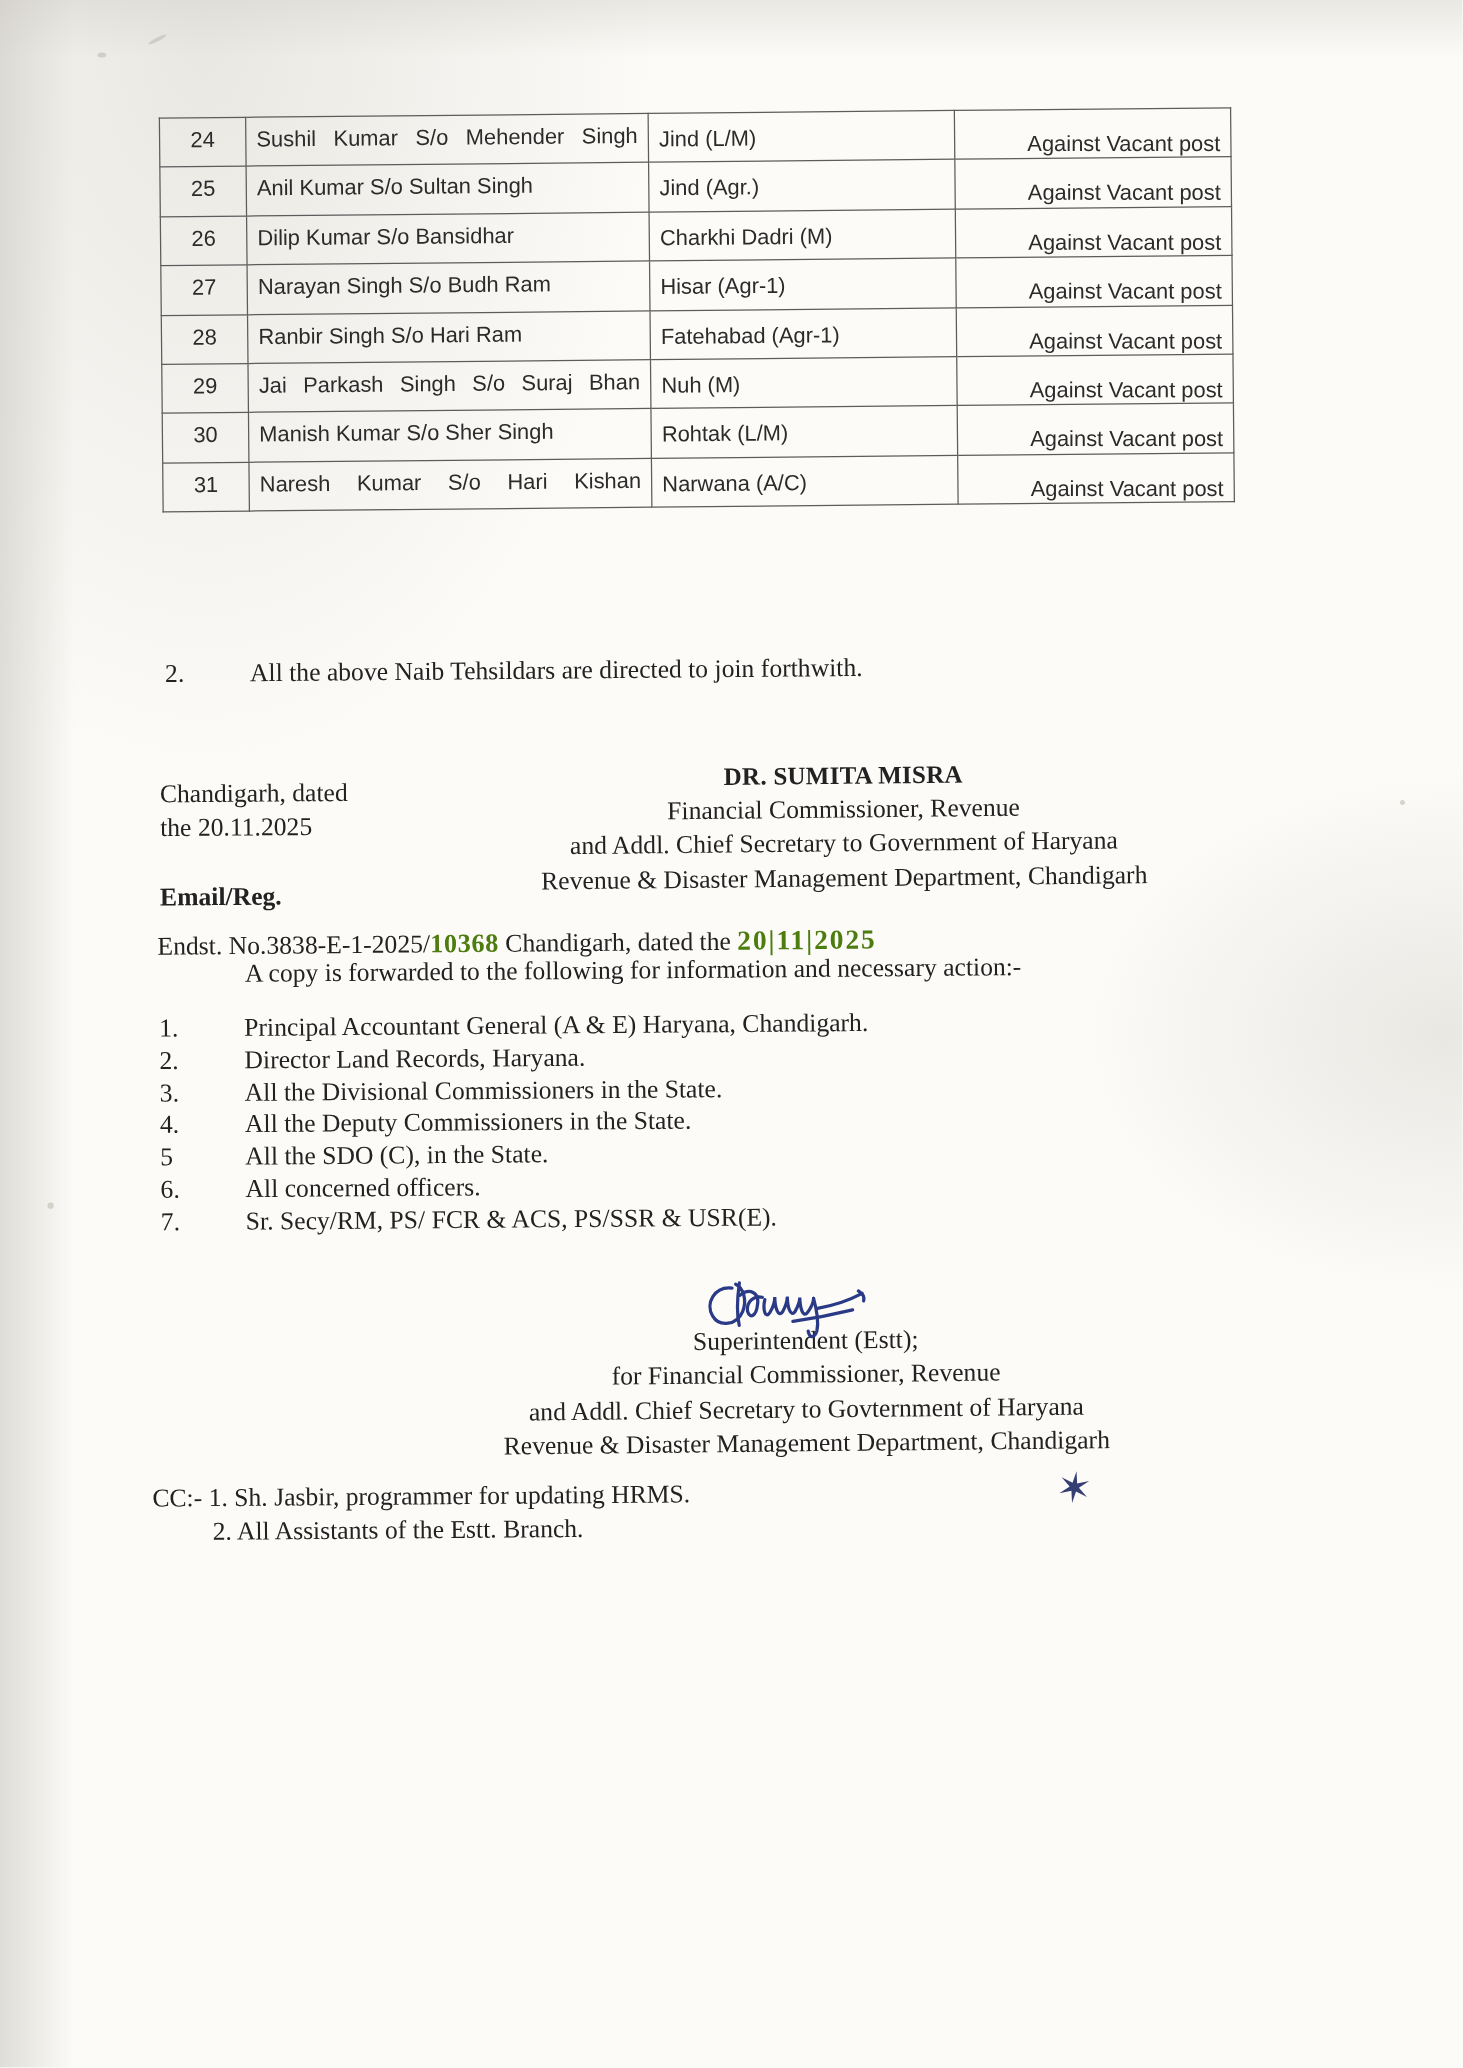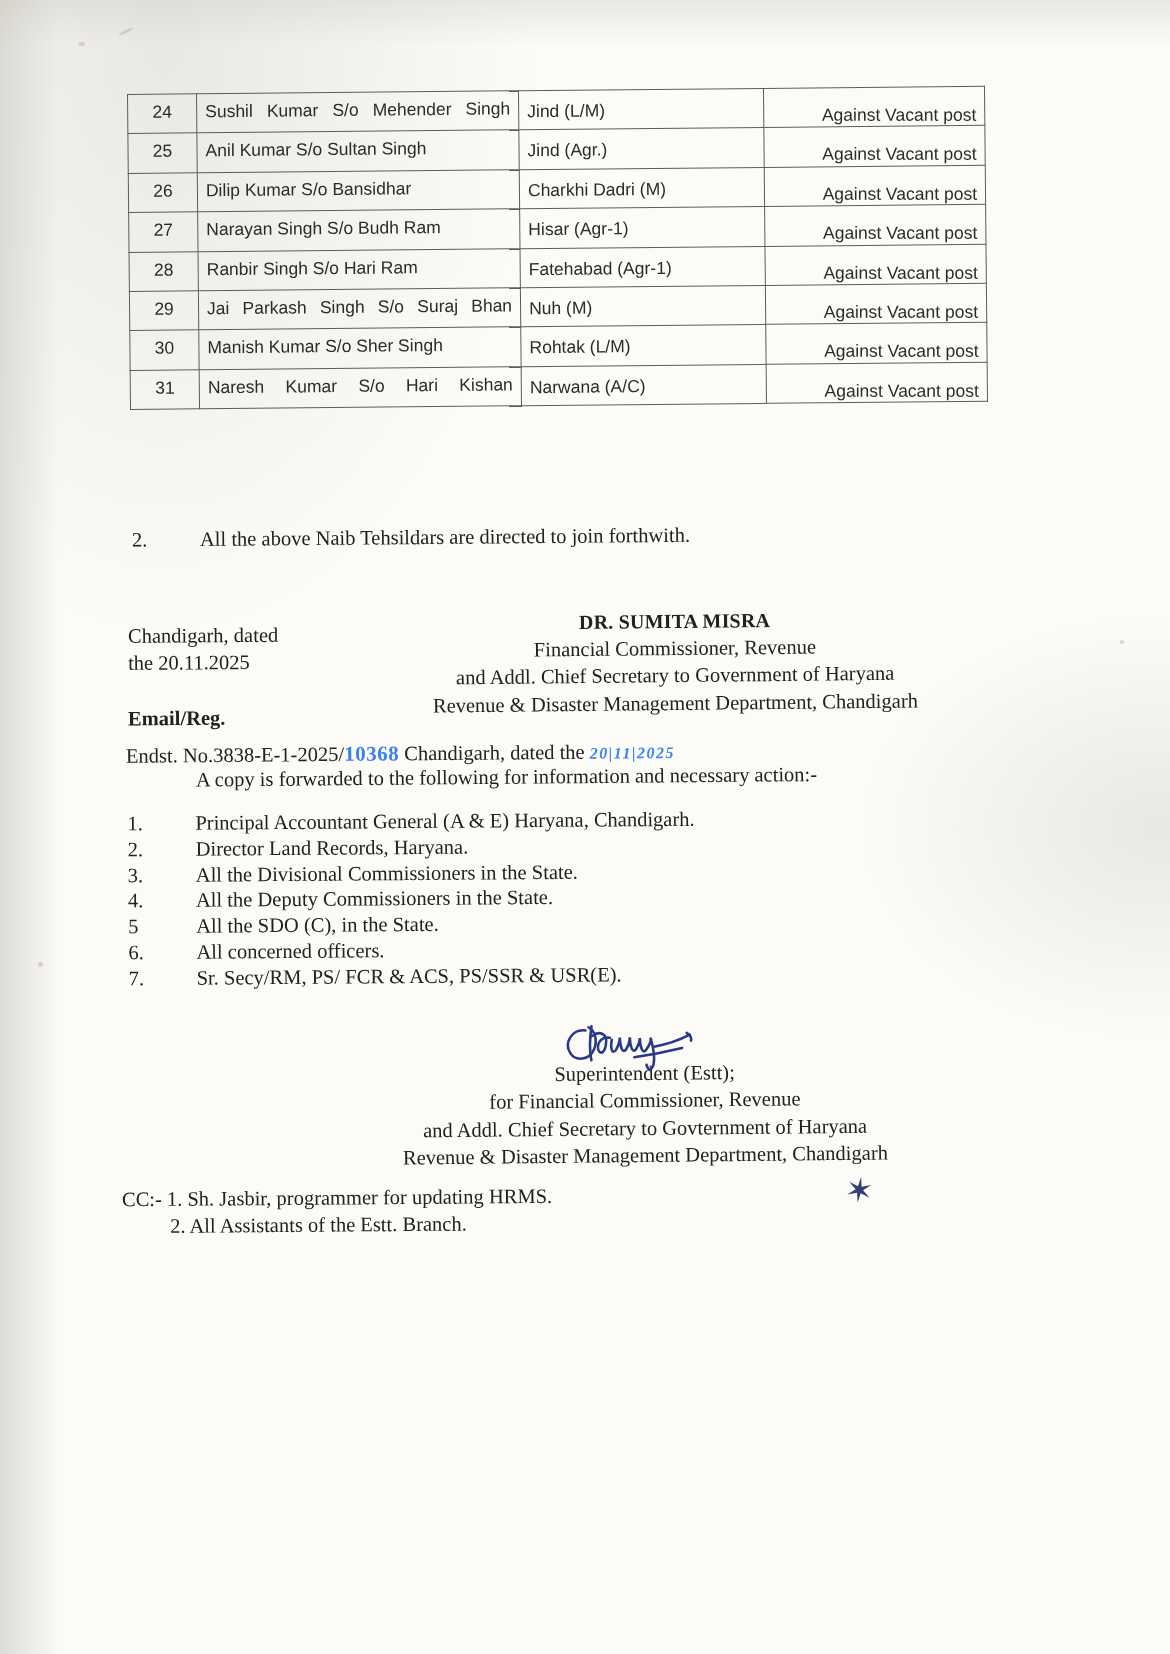--- a/index.html
+++ b/index.html
@@ -77,24 +77,24 @@
     position:absolute; left:128px; top:707px;
     font-size:20.5px; font-weight:bold; transform:rotate(-0.45deg);
   }
 
   .endst{
     position:absolute; left:126px; top:740px; width:860px;
     font-size:20.5px; transform:rotate(-0.5deg); white-space:nowrap;
   }
   .hand{
     font-family:"Liberation Serif", serif;
-    color:#3b82f6; font-weight:bold; font-size:21px;
+    color:#4d7c0f; font-weight:bold; font-size:21px;
     letter-spacing:.5px;
   }
-  .hand.date{ font-size:16px; letter-spacing:1.5px;font-style:italic; }
+  .hand.date{ font-size:22px; letter-spacing:1.5px; }
 
   .copyline{
     position:absolute; left:196px; top:765px; width:790px;
     font-size:20.5px; transform:rotate(-0.5deg); white-space:nowrap;
   }
 
   .reclist{
     position:absolute; left:128px; top:808px; width:820px;
     font-size:20.5px; line-height:1.26; transform:rotate(-0.45deg);
   }

